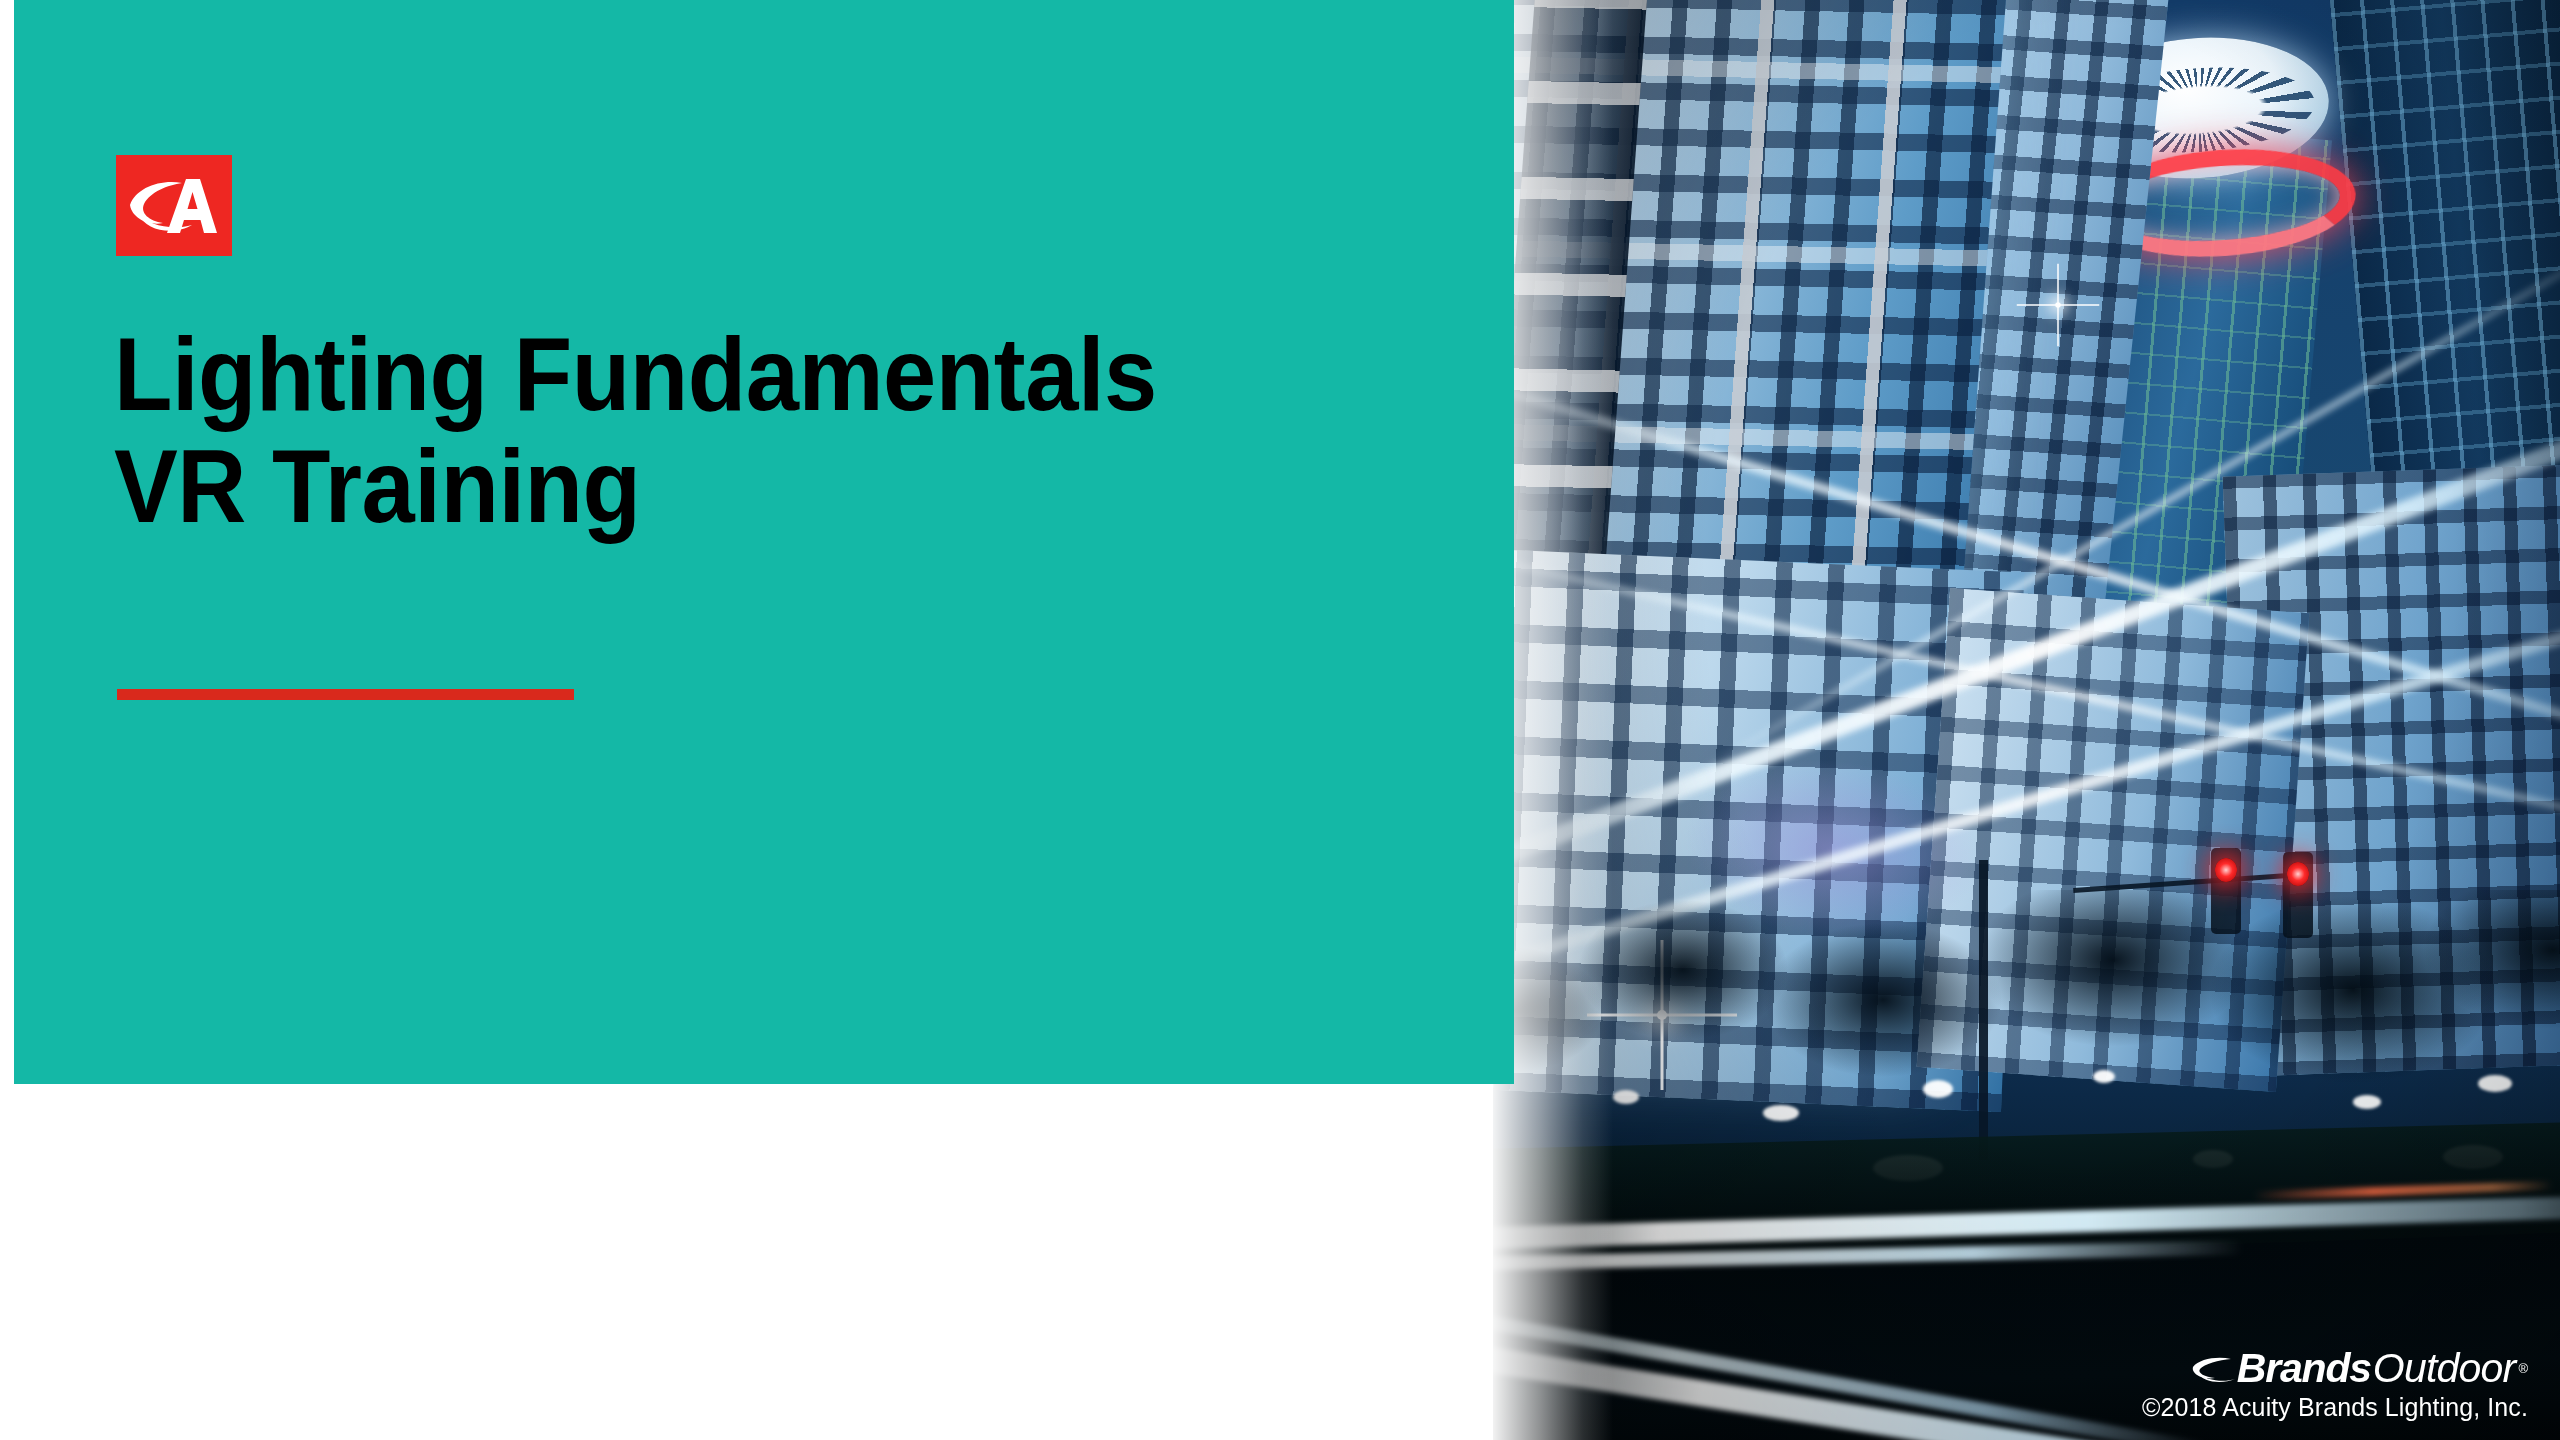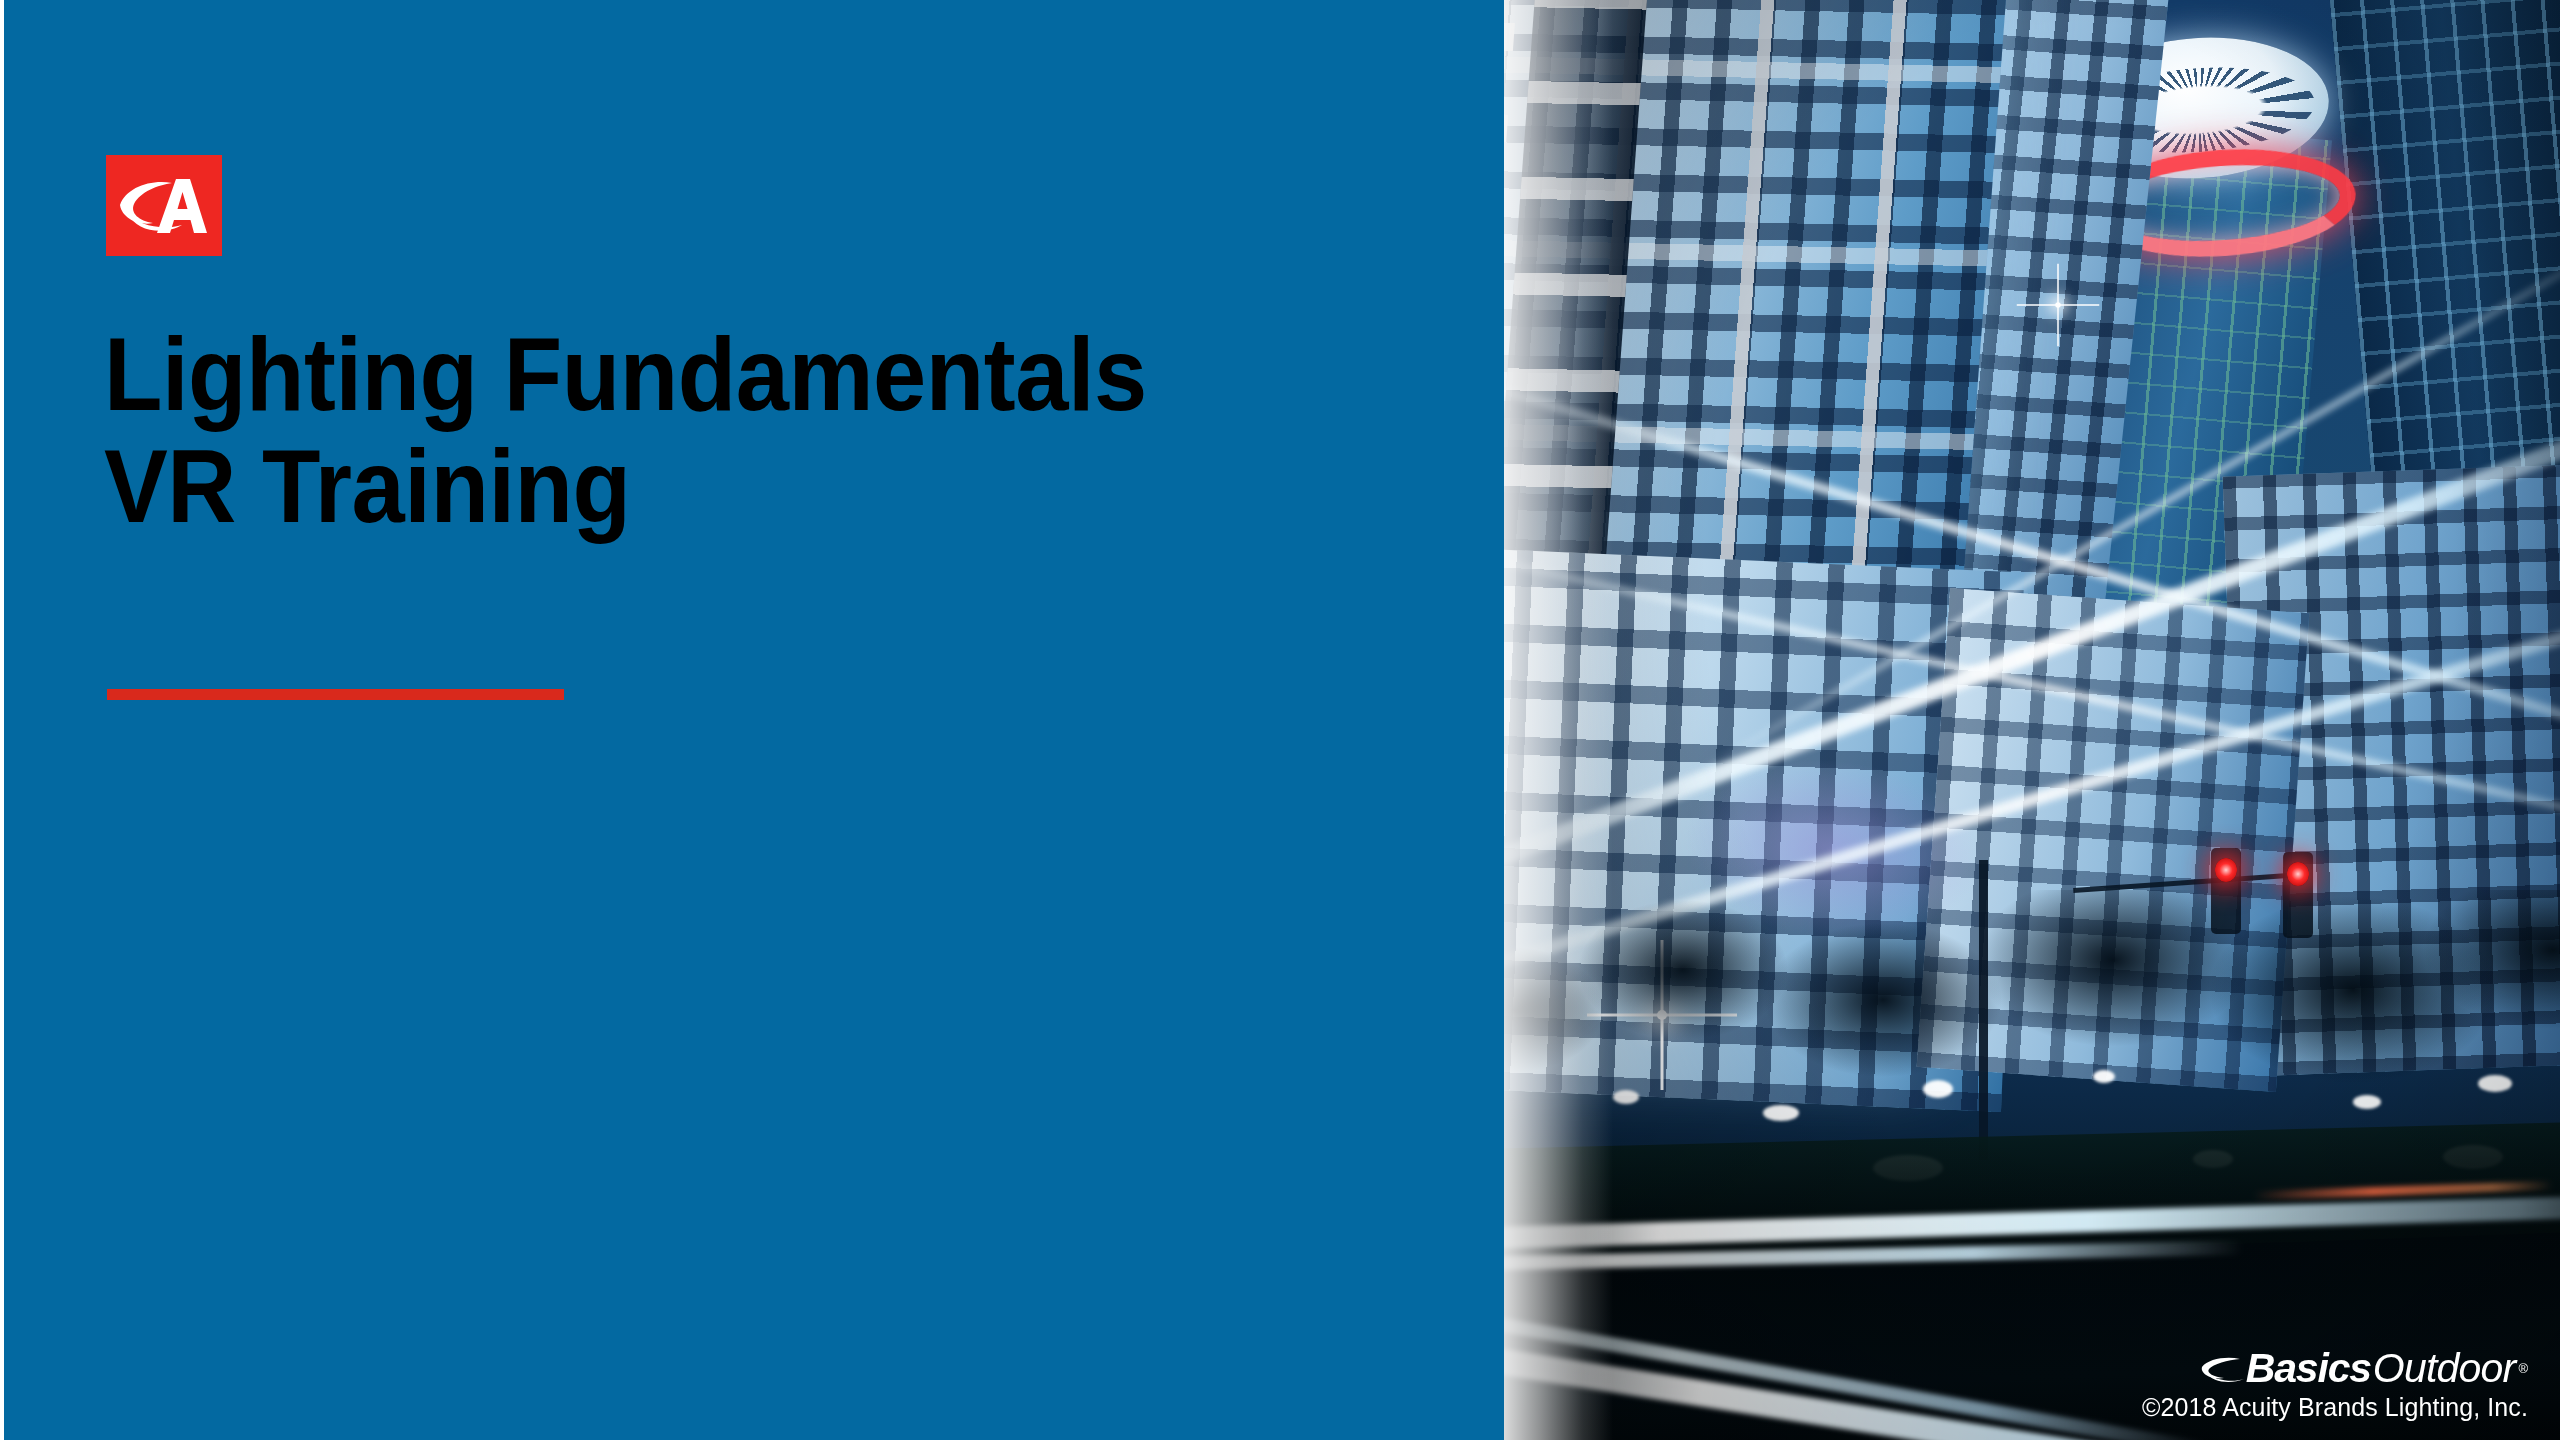--- a/index.html
+++ b/index.html
@@ -17,25 +17,25 @@
 
   .slide {
     position: absolute;
     inset: 0;
     background: #ffffff;
   }
 
   
   .left-panel {
     position: absolute;
-    left: 4px;
+    left: 14px;
     top: 0;
     width: 1500px;
-    height: 1440px;
-    background: #0369a1;
+    height: 1084px;
+    background: #14b8a6;
     z-index: 5;
   }
 
   .brand-mark {
     position: absolute;
     left: 102px;
     top: 155px;
     width: 116px;
     height: 101px;
     background: #ee2722;
@@ -600,21 +600,21 @@
 
       <div class="vignette"></div>
       <div class="photo-fade"></div>
 
       <div class="photo-footer">
         <div class="ab-logo">
           <svg class="ab-swoosh" viewBox="0 0 46 30" xmlns="http://www.w3.org/2000/svg" aria-hidden="true">
             <path d="M2 13 C 8 5, 26 2, 40 5 C 28 6, 13 10, 9 15 C 6 19, 14 23, 24 24 C 12 26, 0 20, 2 13 Z" fill="#ffffff"></path>
             <path d="M7 19 C 14 26, 32 29, 44 25 C 32 30, 12 29, 7 19 Z" fill="#ffffff"></path>
           </svg>
-          <span class="ab-acuity">Basics</span>
+          <span class="ab-acuity">Brands</span>
           <span class="ab-brands">Outdoor</span>
           <span class="ab-reg">®</span>
         </div>
         <div class="copyright">©2018 Acuity Brands Lighting, Inc.</div>
       </div>
 
     </div>
   </div>
 
 </div>

